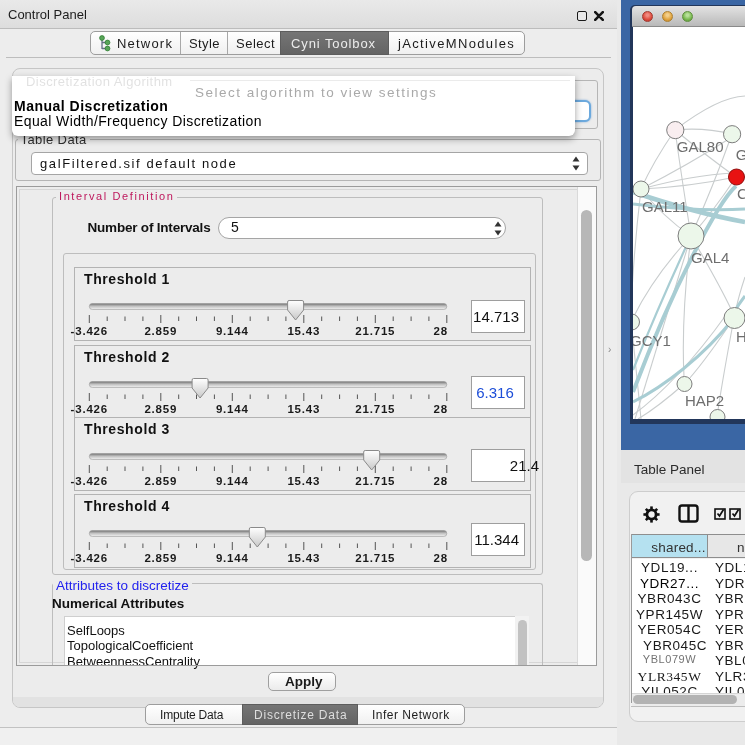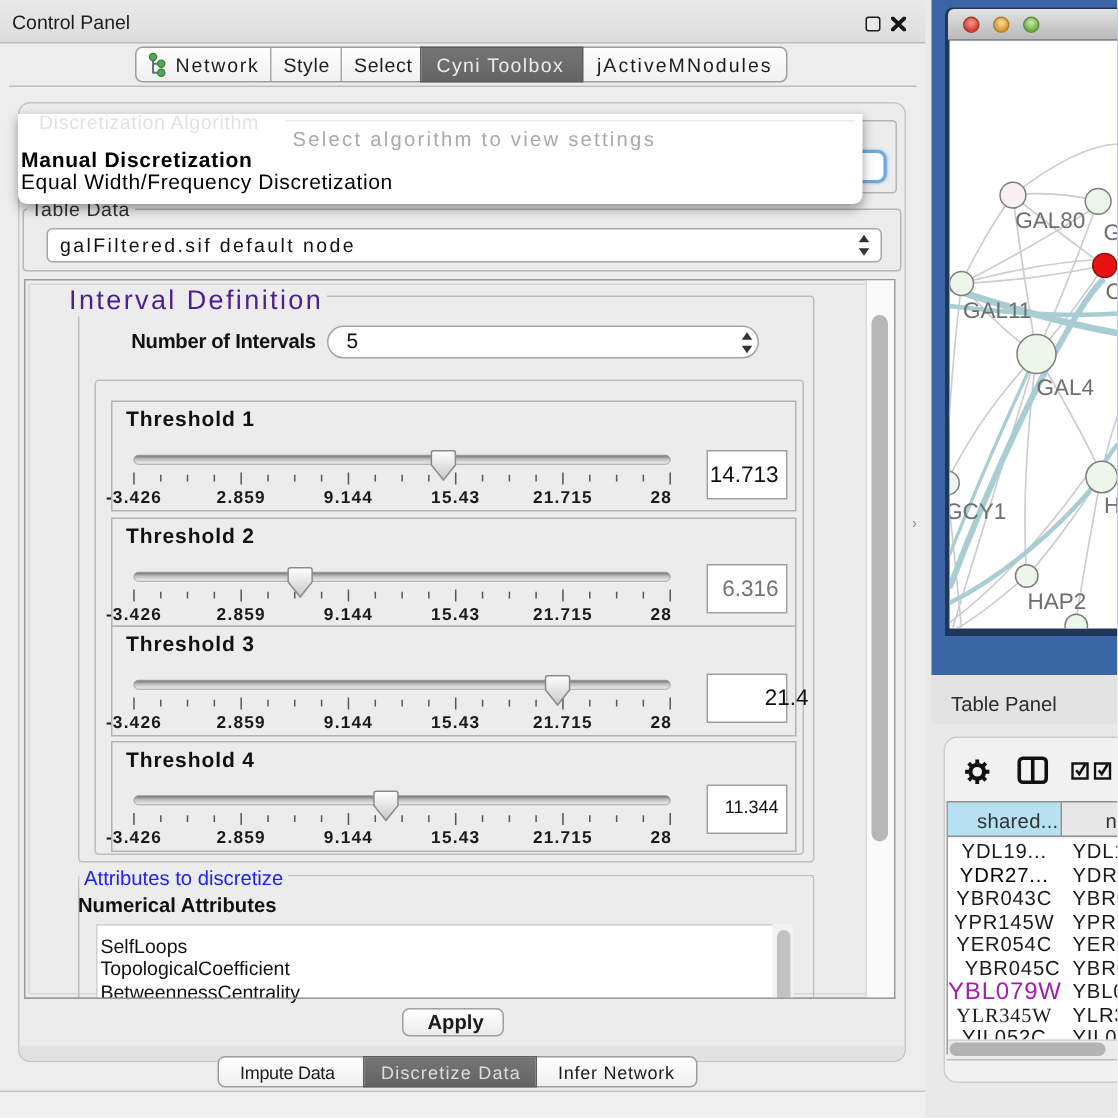--- a/index.html
+++ b/index.html
@@ -56,21 +56,21 @@
     <path d="M6,15.5 L9.5,10.5 L2.5,10.5 Z" fill="#333"></path>
   </svg>
 
   <div class="abs" style="left:16px;top:186px;width:581px;height:480px;border:1px solid #9b9b9b;background:#ececec;box-sizing:border-box;"></div>
   <div class="abs" style="left:19px;top:189px;width:575px;height:474px;border:1px solid #d6d6d6;box-sizing:border-box;"></div>
 
   <div class="abs" style="left:577px;top:187px;width:19px;height:478px;background:#fafafa;border-left:1px solid #d9d9d9;box-sizing:border-box;"></div>
   <div class="abs" style="left:581px;top:210px;width:11px;height:351px;background:#b7b7b7;border-radius:5.5px;"></div>
 
   <div class="abs" style="left:52px;top:197px;width:491px;height:378px;border:1px solid #bdbdbd;border-radius:3px;box-sizing:border-box;"></div>
-  <div class="txt" style="left:43px;top:190px;font-size:18px;letter-spacing:1.6px;color:#4c1d95;background:#ececec;padding:0 3px;">Interval Definition</div>
+  <div class="txt" style="left:56px;top:190px;font-size:11px;letter-spacing:1.6px;color:#be185d;background:#ececec;padding:0 3px;">Interval Definition</div>
 
   <div class="txt" style="left:87.5px;top:219.5px;font-size:13.5px;letter-spacing:-0.2px;font-weight:bold;color:#111;">Number of Intervals</div>
 
   <div class="abs" style="left:218px;top:217px;width:288px;height:22px;border:1px solid #a5a5a5;border-radius:11px;background:#fff;box-sizing:border-box;"></div>
   <div class="txt" style="left:231px;top:219px;font-size:14px;color:#111;">5</div>
   <svg class="abs" style="left:492px;top:220px;" width="12" height="17" viewBox="0 0 12 17">
     <path d="M6,1.5 L9.5,6.5 L2.5,6.5 Z" fill="#333"></path>
     <path d="M6,15.5 L9.5,10.5 L2.5,10.5 Z" fill="#333"></path>
   </svg>
 
@@ -165,21 +165,21 @@
       </g>
       <text x="15.3" y="68" font-size="11.5" font-weight="bold" letter-spacing="0.8" fill="#1a1a1a" text-anchor="middle" font-family="Liberation Sans,sans-serif">-3.426</text>
       <text x="86.8" y="68" font-size="11.5" font-weight="bold" letter-spacing="0.8" fill="#1a1a1a" text-anchor="middle" font-family="Liberation Sans,sans-serif">2.859</text>
       <text x="158.3" y="68" font-size="11.5" font-weight="bold" letter-spacing="0.8" fill="#1a1a1a" text-anchor="middle" font-family="Liberation Sans,sans-serif">9.144</text>
       <text x="229.8" y="68" font-size="11.5" font-weight="bold" letter-spacing="0.8" fill="#1a1a1a" text-anchor="middle" font-family="Liberation Sans,sans-serif">15.43</text>
       <text x="301.3" y="68" font-size="11.5" font-weight="bold" letter-spacing="0.8" fill="#1a1a1a" text-anchor="middle" font-family="Liberation Sans,sans-serif">21.715</text>
       <text x="366.8" y="68" font-size="11.5" font-weight="bold" letter-spacing="0.8" fill="#1a1a1a" text-anchor="middle" font-family="Liberation Sans,sans-serif">28</text>
       <path d="M 118.1 43 v -8 q 0 -1.5 1.5 -1.5 h 13 q 1.5 0 1.5 1.5 v 8 L 126.1 53 Z" fill="url(#thm1)" stroke="#8a8a8a" stroke-width="1"></path>
     </svg>
   <div class="abs" style="left:471px;top:376px;width:54px;height:33px;background:#fff;border:1px solid #9e9e9e;box-sizing:border-box;"></div>
-  <div class="txt" style="left:471px;top:384px;width:48px;text-align:right;font-size:15px;color:#737373;">6.316</div>
+  <div class="txt" style="left:471px;top:384px;width:48px;text-align:center;font-size:15px;color:#1d4ed8;">6.316</div>
 
   <div class="abs" style="left:74px;top:417.0px;width:457px;height:73.5px;border:1px solid #b3b3b3;box-sizing:border-box;"></div>
   <div class="txt" style="left:84px;top:421.0px;font-size:14px;letter-spacing:0.6px;font-weight:bold;color:#111;">Threshold 3</div>
   <svg class="abs" style="left:74px;top:417.0px;overflow:visible;" width="457" height="73" viewBox="0 0 457 73">
       <defs>
         <linearGradient id="trk2" x1="0" y1="0" x2="0" y2="1">
           <stop offset="0" stop-color="#6f6f6f"></stop>
           <stop offset="0.45" stop-color="#c0c0c0"></stop>
           <stop offset="1" stop-color="#f2f2f2"></stop>
         </linearGradient>
@@ -263,21 +263,21 @@
       </g>
       <text x="15.3" y="68" font-size="11.5" font-weight="bold" letter-spacing="0.8" fill="#1a1a1a" text-anchor="middle" font-family="Liberation Sans,sans-serif">-3.426</text>
       <text x="86.8" y="68" font-size="11.5" font-weight="bold" letter-spacing="0.8" fill="#1a1a1a" text-anchor="middle" font-family="Liberation Sans,sans-serif">2.859</text>
       <text x="158.3" y="68" font-size="11.5" font-weight="bold" letter-spacing="0.8" fill="#1a1a1a" text-anchor="middle" font-family="Liberation Sans,sans-serif">9.144</text>
       <text x="229.8" y="68" font-size="11.5" font-weight="bold" letter-spacing="0.8" fill="#1a1a1a" text-anchor="middle" font-family="Liberation Sans,sans-serif">15.43</text>
       <text x="301.3" y="68" font-size="11.5" font-weight="bold" letter-spacing="0.8" fill="#1a1a1a" text-anchor="middle" font-family="Liberation Sans,sans-serif">21.715</text>
       <text x="366.8" y="68" font-size="11.5" font-weight="bold" letter-spacing="0.8" fill="#1a1a1a" text-anchor="middle" font-family="Liberation Sans,sans-serif">28</text>
       <path d="M 175.3 43 v -8 q 0 -1.5 1.5 -1.5 h 13 q 1.5 0 1.5 1.5 v 8 L 183.3 53 Z" fill="url(#thm3)" stroke="#8a8a8a" stroke-width="1"></path>
     </svg>
   <div class="abs" style="left:471px;top:523px;width:54px;height:33px;background:#fff;border:1px solid #9e9e9e;box-sizing:border-box;"></div>
-  <div class="txt" style="left:471px;top:531px;width:48px;text-align:right;font-size:12px;color:#111;">11.344</div>
+  <div class="txt" style="left:471px;top:531px;width:48px;text-align:right;font-size:15px;color:#111;">11.344</div>
 
   <div class="abs" style="left:52px;top:583px;width:491px;height:82px;border:1px solid #bdbdbd;border-top-right-radius:3px;border-top-left-radius:3px;border-bottom:none;box-sizing:border-box;"></div>
   <div class="txt" style="left:53px;top:578px;font-size:13.5px;color:#2222ee;background:#ececec;padding:0 3px;">Attributes to discretize</div>
   <div class="txt" style="left:52px;top:596px;font-size:13.5px;font-weight:bold;color:#111;">Numerical Attributes</div>
 
   <div class="abs" style="left:64px;top:616px;width:465px;height:50px;background:#fff;border:1px solid #cfcfcf;box-sizing:border-box;"></div>
   <div class="txt" style="left:67px;top:622.5px;font-size:13px;color:#111;">SelfLoops</div>
   <div class="txt" style="left:67px;top:638px;font-size:13px;color:#111;">TopologicalCoefficient</div>
   <div class="txt" style="left:67px;top:653.5px;font-size:13px;color:#111;">BetweennessCentrality</div>
   <div class="abs" style="left:515px;top:616px;width:14px;height:50px;background:#f2f2f2;"></div>
@@ -416,21 +416,21 @@
 <div class="txt" style="left:632px;top:575.5px;width:75px;text-align:center;font-size:13.5px;letter-spacing:0.55px;color:#000000;">YDR27...</div>
   <div class="txt" style="left:715px;top:575.5px;font-size:13.5px;letter-spacing:0.55px;color:#1a1a1a;">YDR2</div>
 <div class="txt" style="left:632px;top:591.0px;width:75px;text-align:center;font-size:13.5px;letter-spacing:0.55px;color:#1a1a1a;">YBR043C</div>
   <div class="txt" style="left:715px;top:591.0px;font-size:13.5px;letter-spacing:0.55px;color:#1a1a1a;">YBR0</div>
 <div class="txt" style="left:632px;top:606.5px;width:75px;text-align:center;font-size:13.5px;letter-spacing:0.55px;color:#1a1a1a;">YPR145W</div>
   <div class="txt" style="left:715px;top:606.5px;font-size:13.5px;letter-spacing:0.55px;color:#1a1a1a;">YPR1</div>
 <div class="txt" style="left:632px;top:622.0px;width:75px;text-align:center;font-size:13.5px;letter-spacing:0.55px;color:#1a1a1a;">YER054C</div>
   <div class="txt" style="left:715px;top:622.0px;font-size:13.5px;letter-spacing:0.55px;color:#1a1a1a;">YER0</div>
 <div class="txt" style="left:632px;top:637.5px;width:75px;text-align:right;font-size:13.5px;letter-spacing:0.55px;color:#1a1a1a;">YBR045C</div>
   <div class="txt" style="left:715px;top:637.5px;font-size:13.5px;letter-spacing:0.55px;color:#1a1a1a;">YBR0</div>
-<div class="txt" style="left:632px;top:653.0px;width:75px;text-align:center;font-size:16px;letter-spacing:0.55px;color:#a21caf;">YBL079W</div>
+<div class="txt" style="left:632px;top:653.0px;width:75px;text-align:center;font-size:11px;letter-spacing:0.55px;color:#737373;">YBL079W</div>
   <div class="txt" style="left:715px;top:653.0px;font-size:13.5px;letter-spacing:0.55px;color:#1a1a1a;">YBL0</div>
 <div class="txt" style="left:632px;top:668.5px;width:75px;text-align:center;font-size:13.5px;letter-spacing:0.55px;color:#1a1a1a;font-family:Liberation Serif, serif;">YLR345W</div>
   <div class="txt" style="left:715px;top:668.5px;font-size:13.5px;letter-spacing:0.55px;color:#1a1a1a;">YLR3</div>
 <div class="txt" style="left:632px;top:684.0px;width:75px;text-align:center;font-size:13.5px;letter-spacing:0.55px;color:#1a1a1a;">YIL052C</div>
   <div class="txt" style="left:715px;top:684.0px;font-size:13.5px;letter-spacing:0.55px;color:#1a1a1a;">YIL0</div>
 
   <div class="abs" style="left:632px;top:693px;width:113px;height:13px;background:#ececec;border-top:1px solid #d5d5d5;box-sizing:border-box;"></div>
   <div class="abs" style="left:633px;top:695px;width:104px;height:9px;background:#b3b3b3;border-radius:4.5px;"></div>
   <div class="abs" style="left:631px;top:706px;width:114px;height:1px;background:#bdbdbd;"></div>
 

